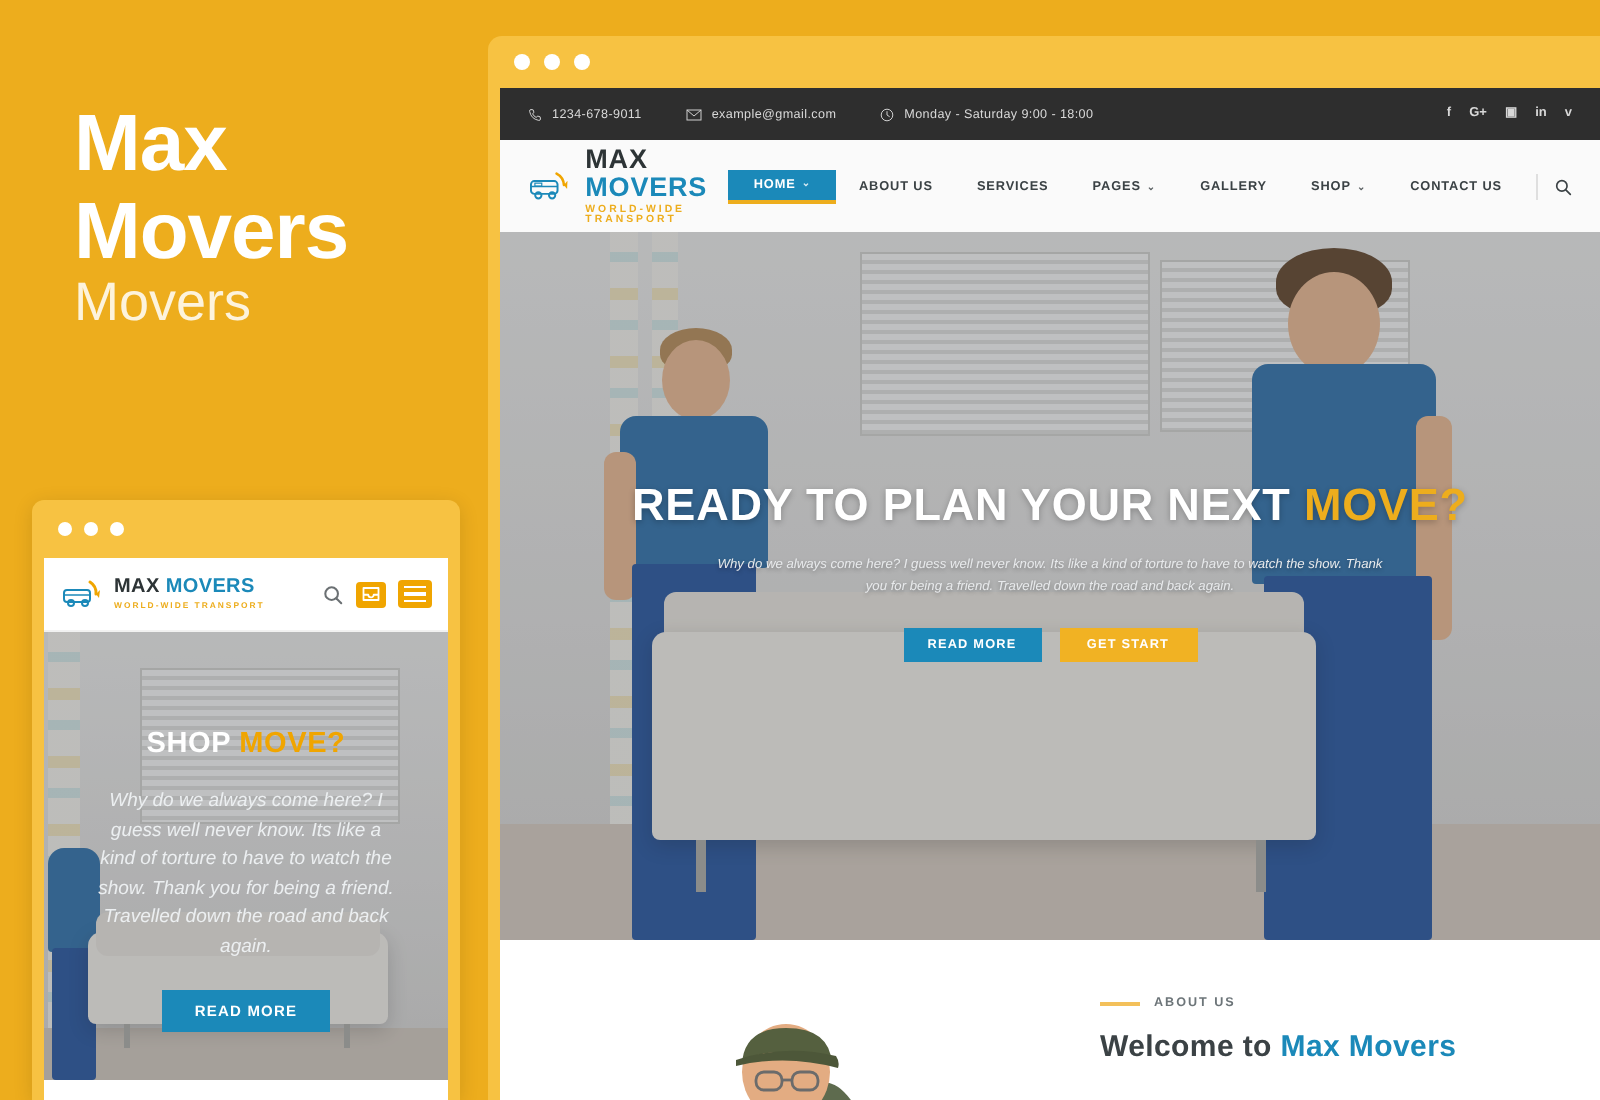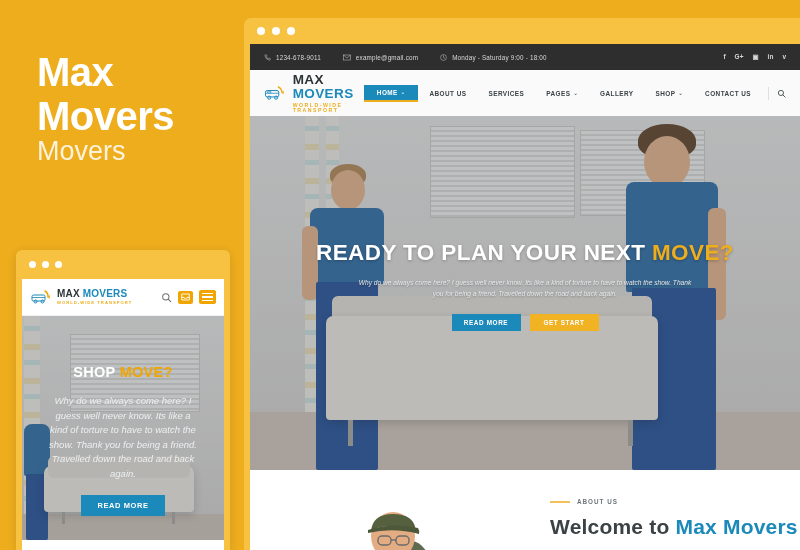--- a/index.html
+++ b/index.html
@@ -154,21 +154,21 @@
   .btn-blue { background:#1b89b9; }
   .btn-gold { background:#f1b223; }
 
   
   .about { position:relative; height:110px; background:#fff; overflow:hidden; }
   .about-left { position:absolute; left:0; top:0; width:285px; height:110px; }
   .about-right { position:absolute; left:300px; top:28px; }
   .about-tag { display:flex; align-items:center; gap:7px; }
   .about-tag .dash { width:20px; height:2px; background:#f3c05a; display:block; }
   .about-tag span { font-size:6.3px; font-weight:bold; letter-spacing:1px; color:#6d7579; }
-  .about-title { margin-top:10px; font-size:21px; font-weight:bold; color:#3b4245; letter-spacing:.2px; }
+  .about-title { margin-top:10px; font-size:15px; font-weight:bold; color:#3b4245; letter-spacing:.2px; }
   .about-title .hl { color:#1b89b9; }
 
   
   .scene { position:absolute; inset:0; }
   .wall { position:absolute; inset:0; background:linear-gradient(180deg,#e9e9e7 0%,#dedddb 55%,#d3d2cf 100%); }
   .blind {
     position:absolute; background:repeating-linear-gradient(180deg,#f4f4f2 0 3px,#dcdcd8 3px 5px);
     border:1px solid #cfcfca;
   }
   .curtain {

